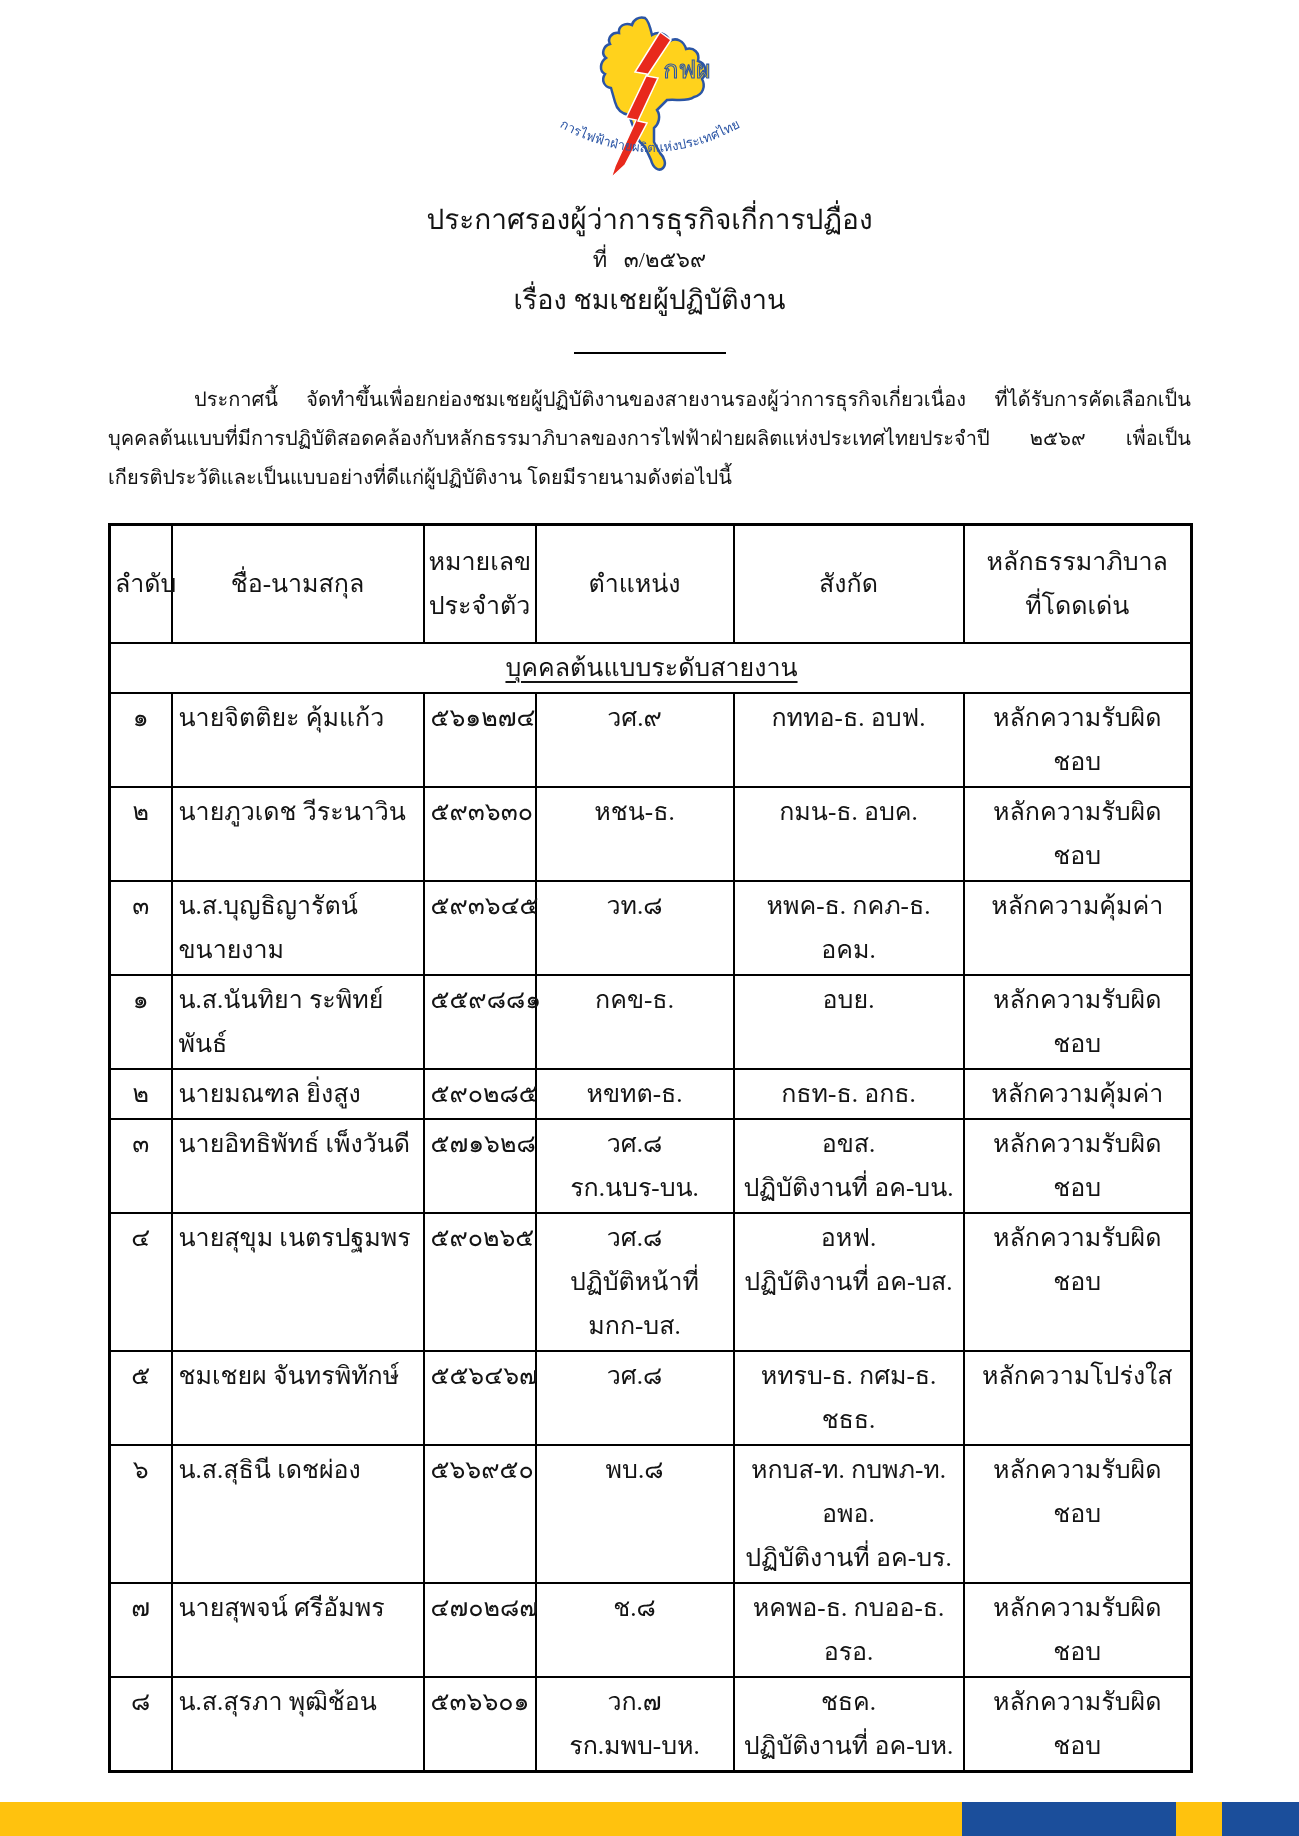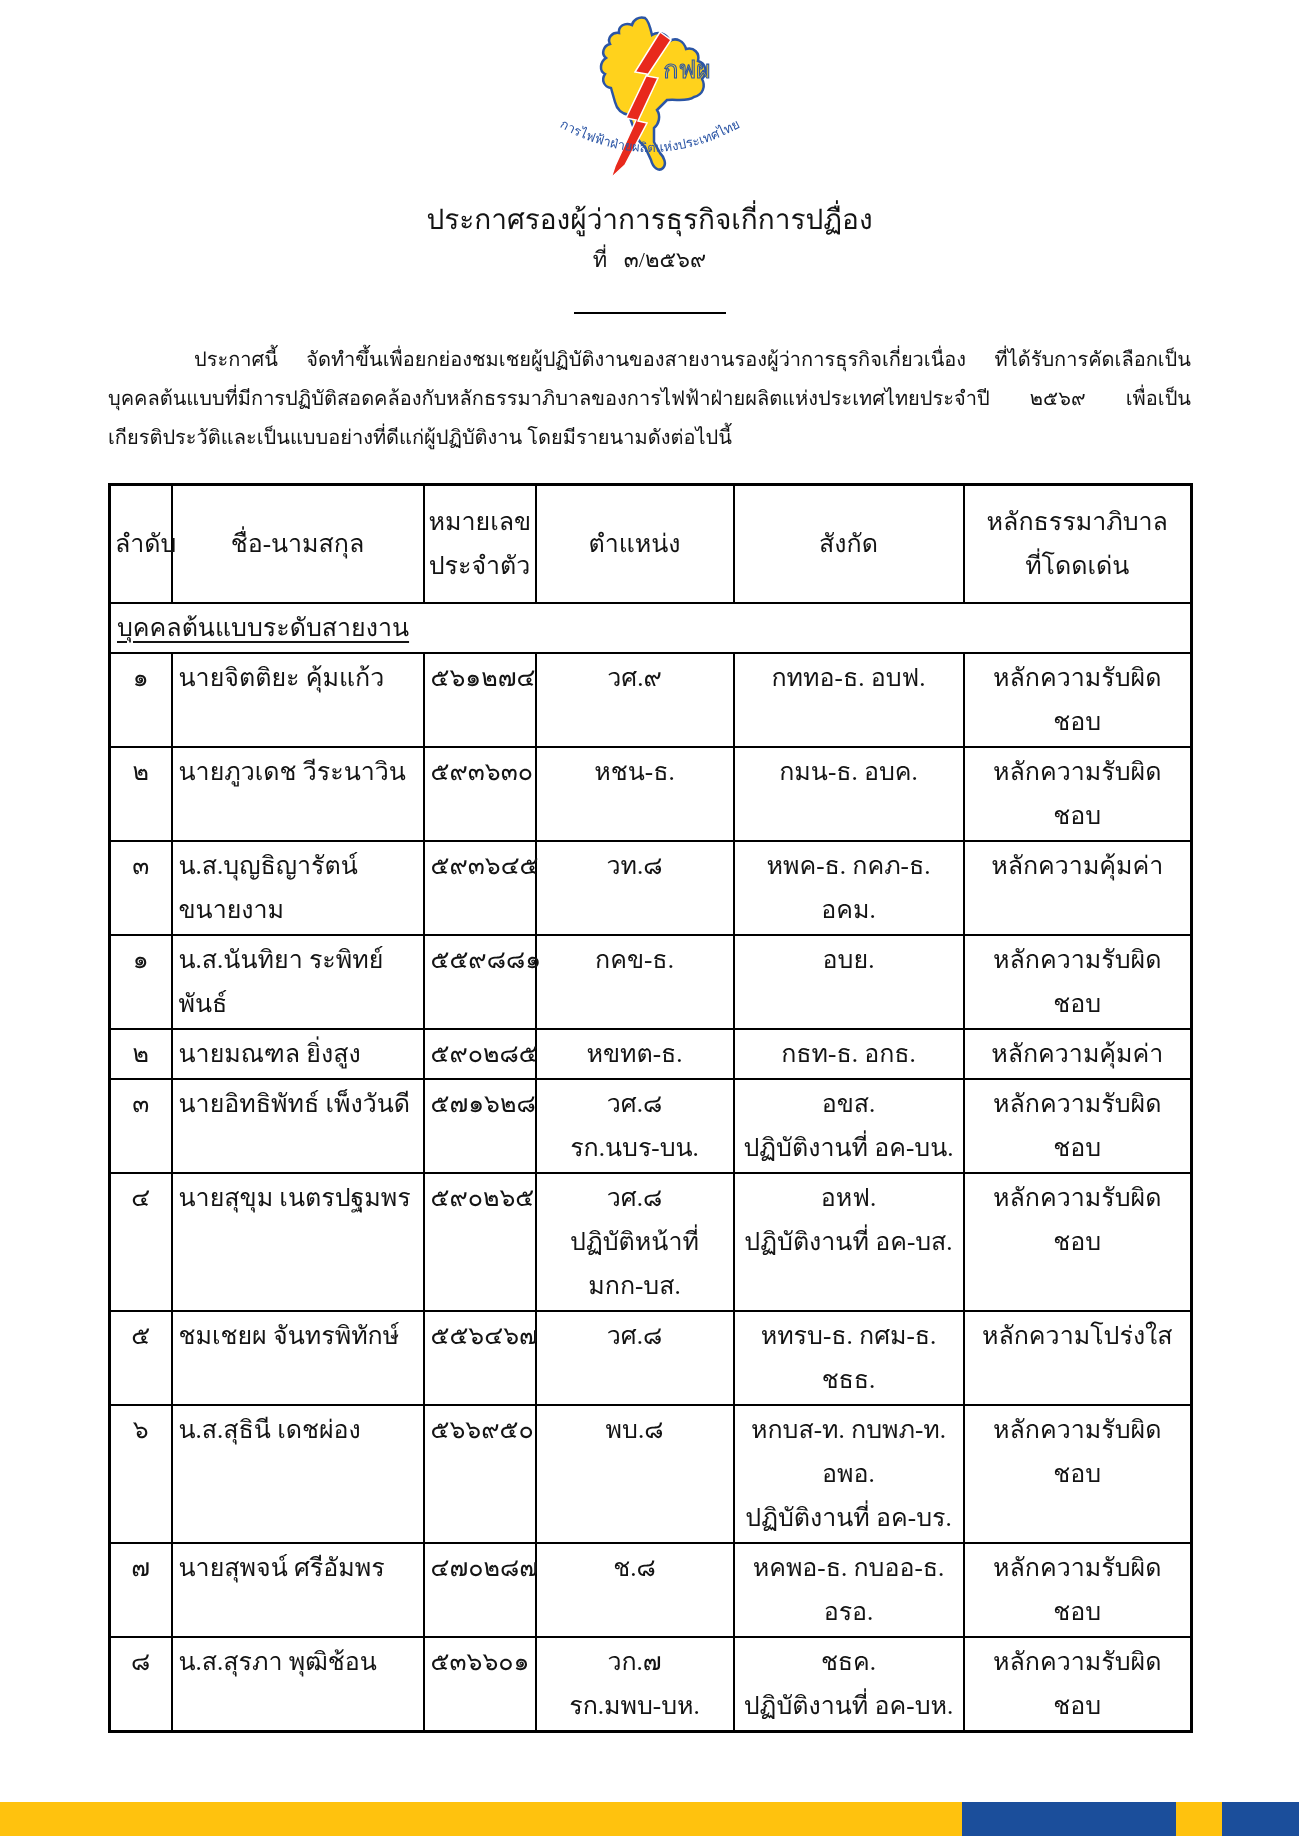--- a/index.html
+++ b/index.html
@@ -32,21 +32,21 @@
   }
   table.announce th{
     height:112px;vertical-align:middle;text-align:center;line-height:44px;
     padding:2px 4px;
   }
   td.c-no{text-align:center;}
   td.c-name{text-align:left;padding-left:16px;font-family:Liberation Serif, serif;}
   td.c-id, td.c-pos, td.c-aff, td.c-prin{text-align:center;}
   table.announce td{vertical-align:top;line-height:44px;padding:2px 6px;}
   tr.section-row td{
-    text-align:left;padding:4px 4px 4px 6px;line-height:40px;
+    text-align:center;padding:4px 4px 4px 6px;line-height:40px;
   }
   tr.section-row span{
     text-decoration:underline;text-underline-offset:5px;text-decoration-thickness:2px;
   }
   .footer-bar{
     position:absolute;left:0;top:1802px;width:1299px;height:34px;
     background:#FFC20E;
   }
   .footer-blue-a{position:absolute;left:962px;top:0;width:214px;height:34px;background:#1B4E9B;}
   .footer-blue-b{position:absolute;left:1222px;top:0;width:77px;height:34px;background:#1B4E9B;}
@@ -71,20 +71,21 @@
           </defs>
         <text font-size="13" fill="#2B55A5" font-family="Liberation Serif, DejaVu Serif, serif">
           <textPath href="#slogan-arc" startOffset="50%" text-anchor="middle" id="slogan-textpath">การไฟฟ้าฝ่ายผลิตแห่งประเทศไทย</textPath>
         </text>
       </svg>
     </div>
 
     <div class="title-block">
       <div class="title-line">ประกาศรองผู้ว่าการธุรกิจเกี่การปฏื่อง</div>
       <div class="doc-no">ที่   ๓/๒๕๖๙</div>
+      <div class="subject">เรื่อง ชมเชยผู้ปฏิบัติงาน</div>
     </div>
 
     <hr class="divider">
 
     <p class="paragraph">ประกาศนี้ จัดทำขึ้นเพื่อยกย่องชมเชยผู้ปฏิบัติงานของสายงานรองผู้ว่าการธุรกิจเกี่ยวเนื่อง ที่ได้รับการคัดเลือกเป็นบุคคลต้นแบบที่มีการปฏิบัติสอดคล้องกับหลักธรรมาภิบาลของการไฟฟ้าฝ่ายผลิตแห่งประเทศไทยประจำปี ๒๕๖๙ เพื่อเป็นเกียรติประวัติและเป็นแบบอย่างที่ดีแก่ผู้ปฏิบัติงาน โดยมีรายนามดังต่อไปนี้</p>
 
     <table class="announce">
       <colgroup>
         <col style="width:62px">
           <col style="width:252px">

